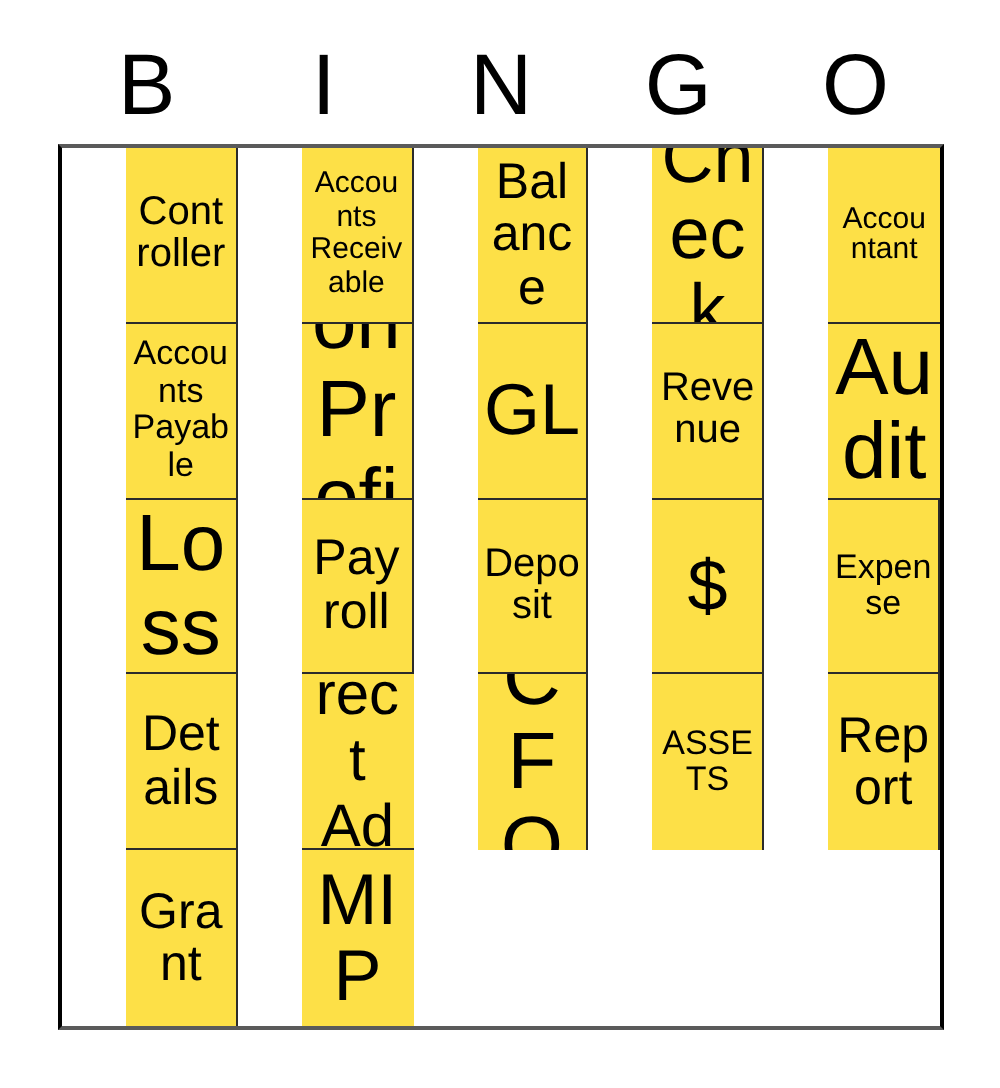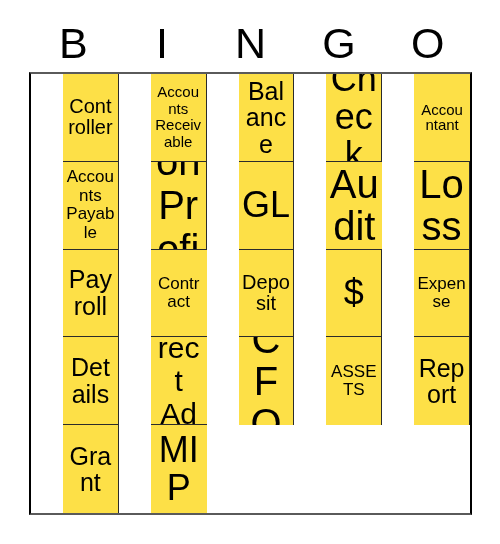--- a/index.html
+++ b/index.html
@@ -138,32 +138,32 @@
 
     <div class="cell row-2 col-1">
         <span class="cell-text fs-s two-line">Accounts Payable</span>
       </div>
     <div class="cell row-2 col-2">
         <span class="cell-text fs-xxxl two-line">Non Profit</span>
       </div>
     <div class="cell row-2 col-3">
         <span class="cell-text fs-huge">GL</span>
       </div>
+    <div class="cell row-2 col-4">
+        <span class="cell-text fs-ms">Revenue</span>
+      </div>
     <div class="cell row-2 col-5">
         <span class="cell-text fs-xxxl">Audit</span>
       </div>
 
     <div class="cell row-3 col-1">
         <span class="cell-text fs-xxxl">Loss</span>
       </div>
     <div class="cell row-3 col-4">
         <span class="cell-text fs-ml">Payroll</span>
-      </div>
-    <div class="cell row-3 col-5">
-        <span class="cell-text fs-s">Contract</span>
       </div>
 
     <div class="cell row-4 col-1">
         <span class="cell-text fs-ms">Deposit</span>
       </div>
     <div class="cell row-4 col-2">
         <span class="cell-text fs-huge">$</span>
       </div>
     <div class="cell row-4 col-3">
         <span class="cell-text fs-s">Expense</span>

